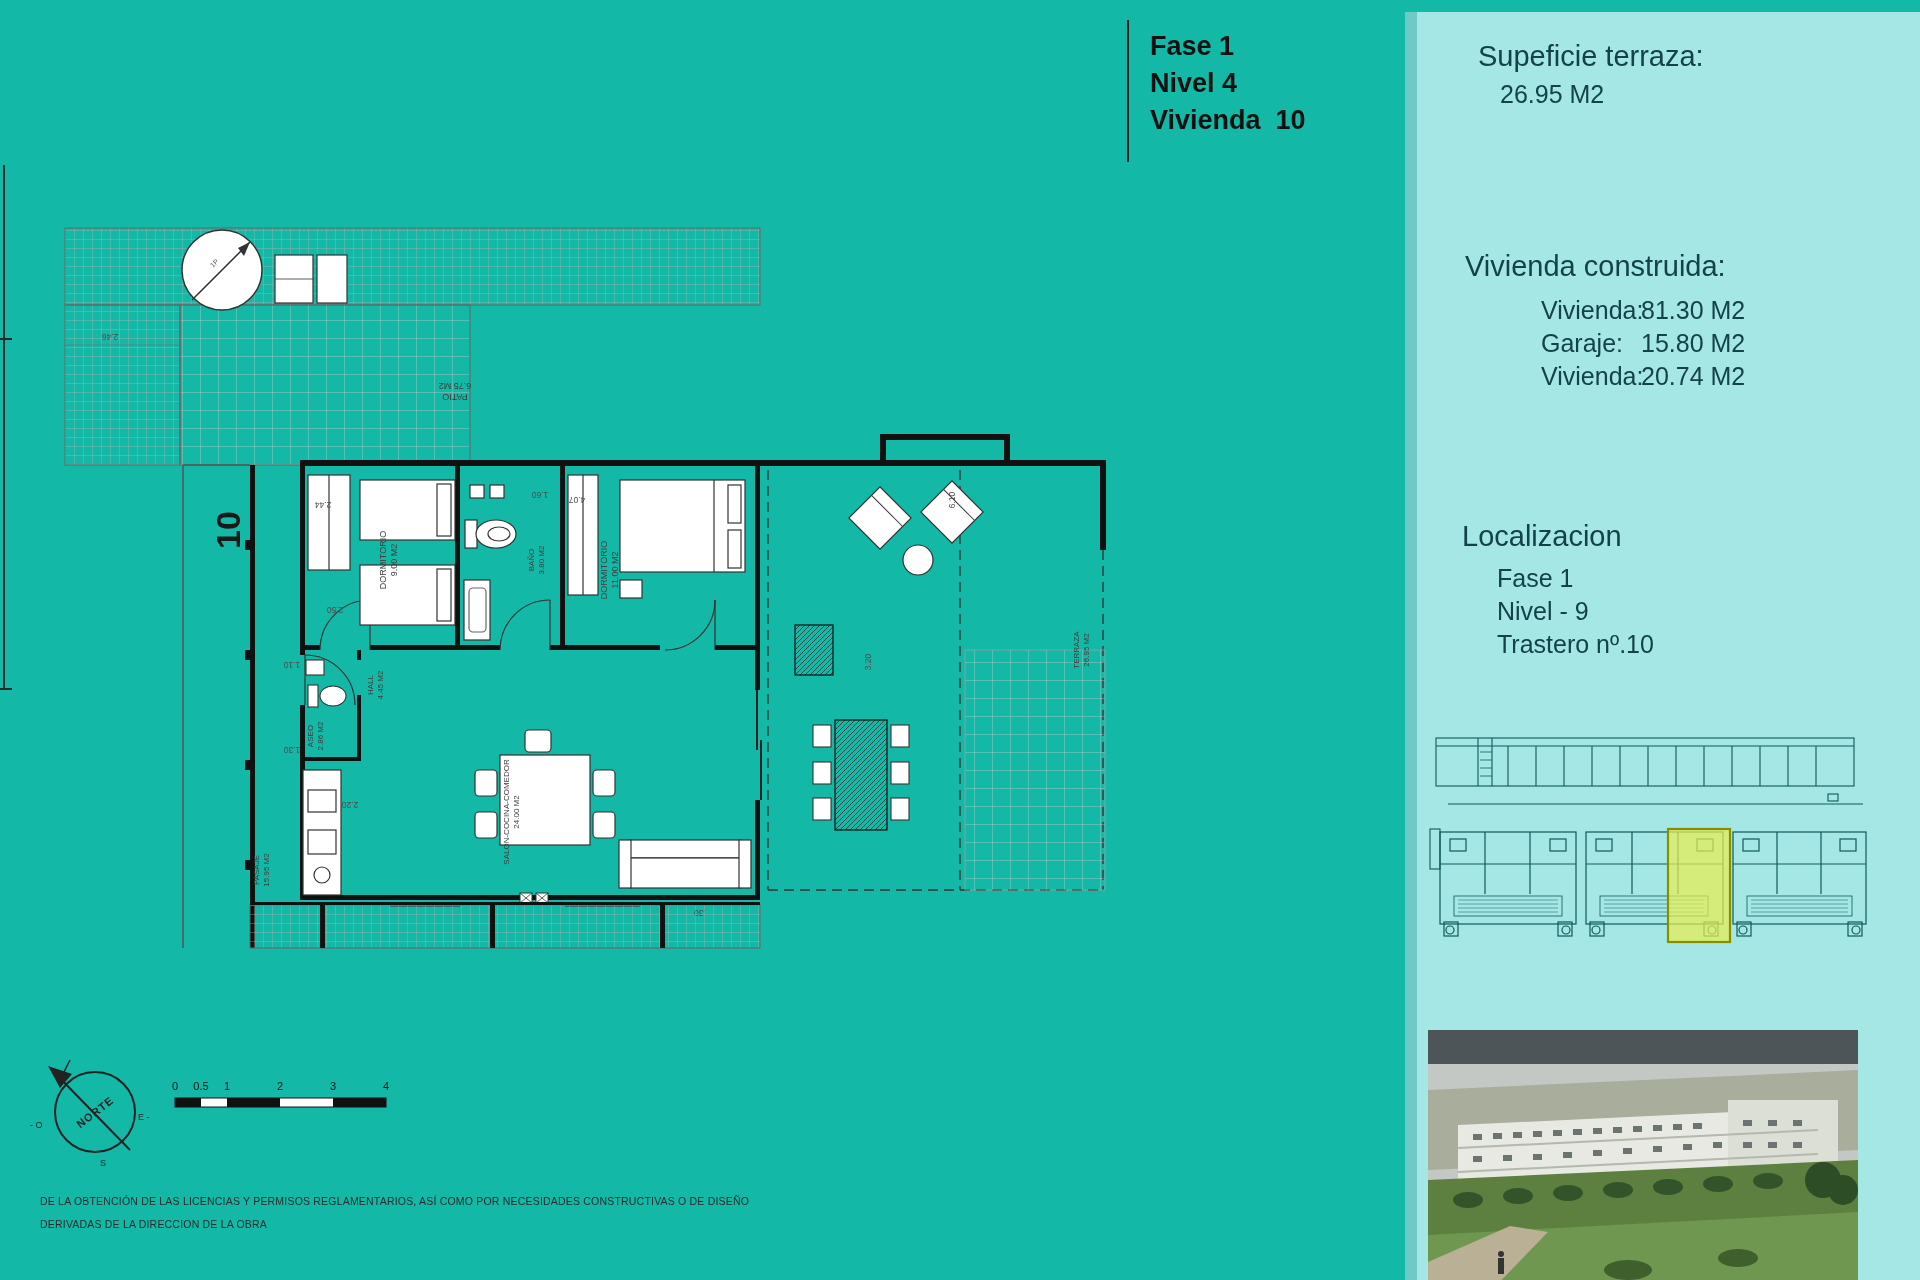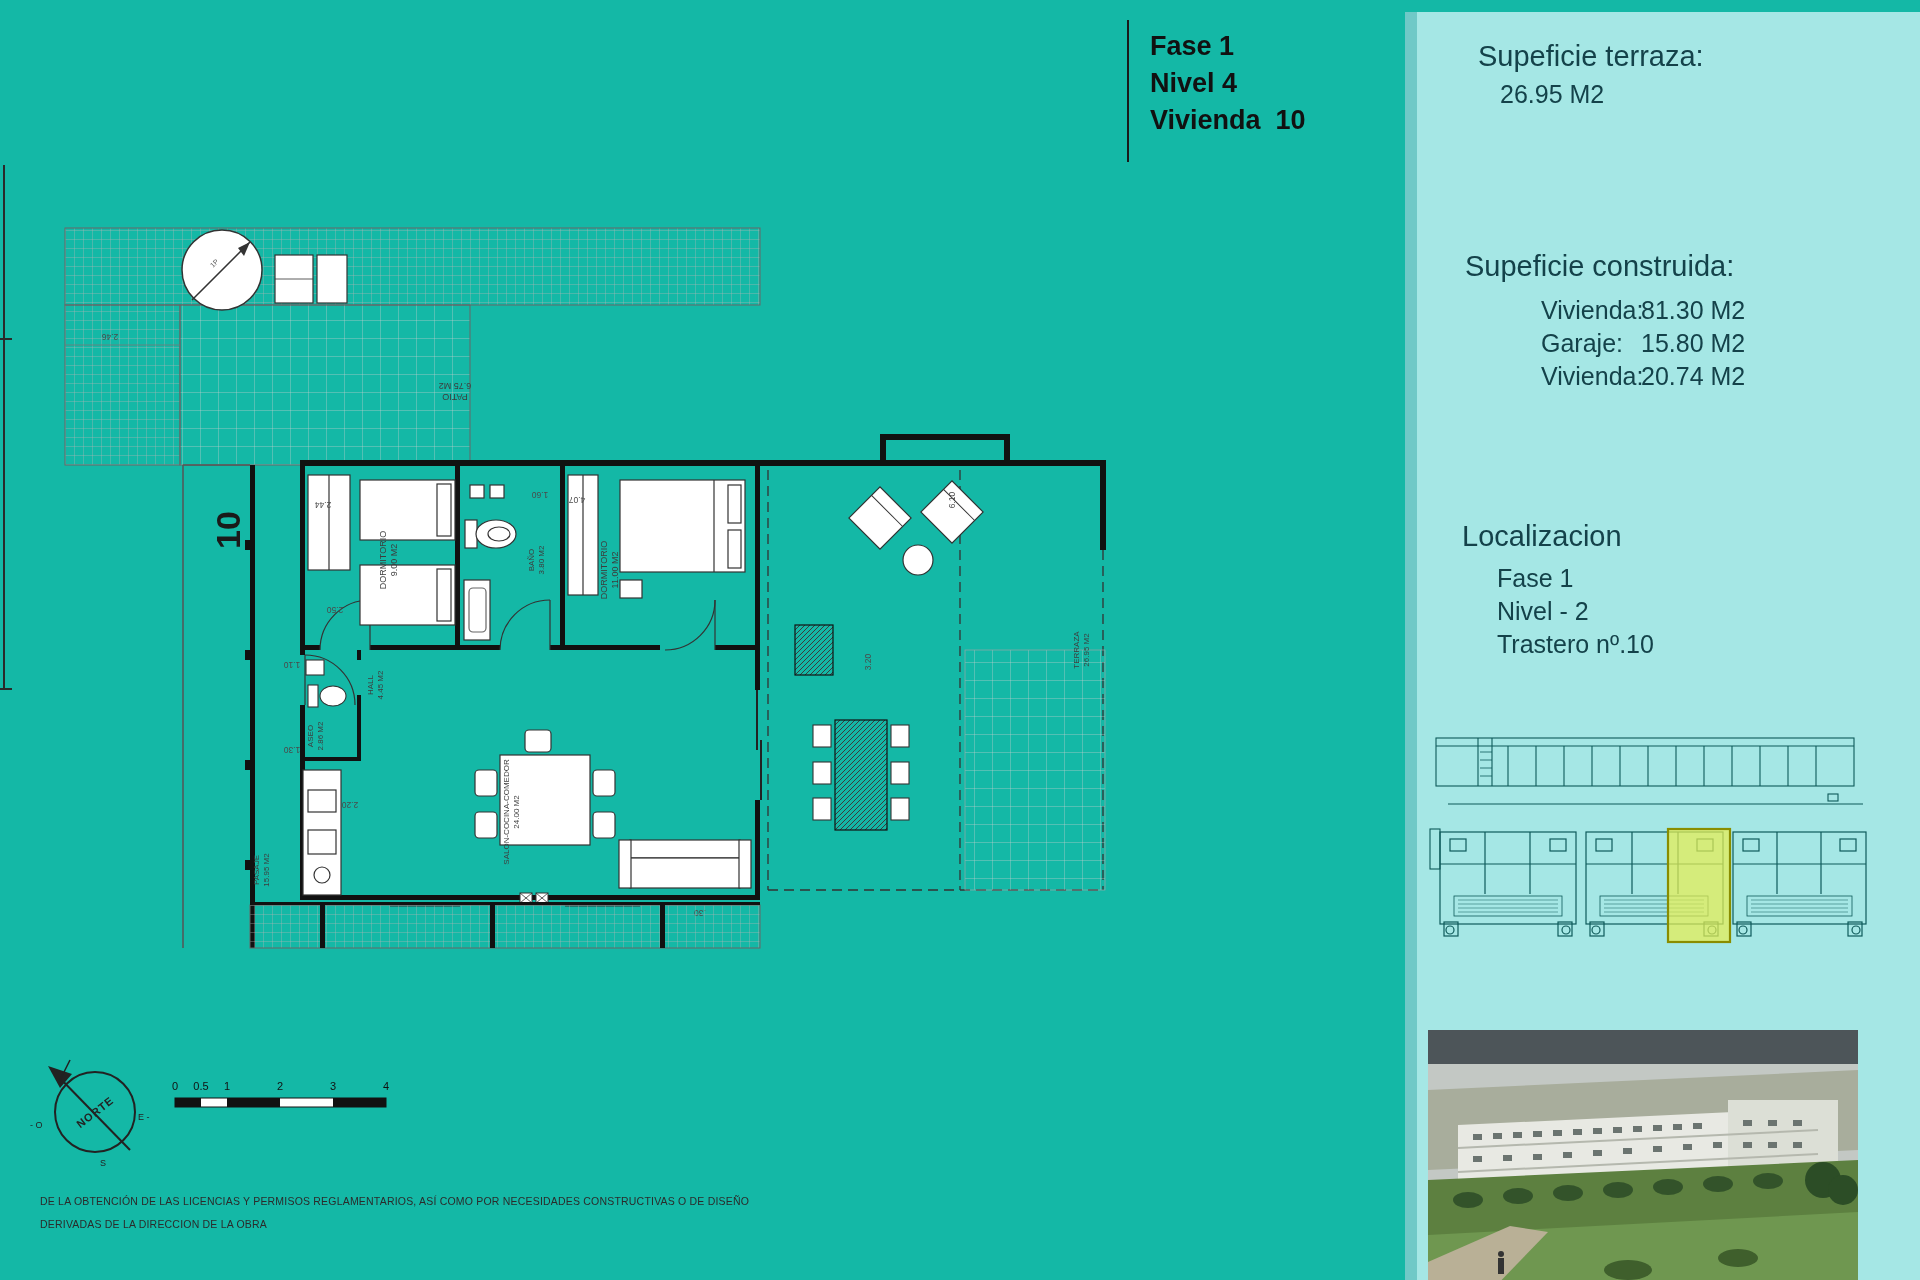--- a/index.html
+++ b/index.html
@@ -312,40 +312,40 @@
     <div>DE LA OBTENCIÓN DE LAS LICENCIAS Y PERMISOS REGLAMENTARIOS, ASÍ COMO POR NECESIDADES CONSTRUCTIVAS  O DE DISEÑO DERIVADAS DE LA DIRECCION DE LA OBRA</div>
 
   </div>
 
   <div id="sidebar">
     <div class="edge"></div>
 
     <div class="sb-text sb-h" style="left:73px;top:28px">Supeficie terraza:</div>
     <div class="sb-text sb-v" style="left:95px;top:68px">26.95 M2</div>
 
-    <div class="sb-text sb-h" style="left:60px;top:238px">Supeficie construida:</div>
+    <div class="sb-text sb-h" style="left:60px;top:238px">Vivienda construida:</div>
     <div class="sb-text" style="left:92px;top:282px">
       <div class="sb-row">
         <span class="lab">Vivienda:</span>
         <span>81.30 M2</span>
       </div>
       <div class="sb-row">
         <span class="lab">Garaje:</span>
         <span>15.80 M2</span>
       </div>
       <div class="sb-row">
         <span class="lab">Vivienda:</span>
         <span>20.74 M2</span>
       </div>
     </div>
 
     <div class="sb-text sb-h" style="left:57px;top:508px">Localizacion</div>
     <div class="sb-text sb-v" style="left:92px;top:550px;line-height:33px">
       <div>Fase 1</div>
-      <div>Nivel - 2</div>
+      <div>Nivel - 9</div>
       <div>Trastero nº.10</div>
     </div>
 
     <svg width="440" height="215" viewBox="0 0 440 215" style="position:absolute;left:23px;top:722px">
       <g stroke="#0e5a5a" stroke-width="1.1" fill="none">
         <rect x="8" y="4" width="418" height="48"></rect>
         <line x1="8" y1="12" x2="426" y2="12"></line>
         <line x1="50" y1="4" x2="50" y2="52"></line>
         <line x1="64" y1="4" x2="64" y2="52"></line>
         <path d="M52 18h12M52 26h12M52 34h12M52 42h12" stroke-width="0.8"></path>

